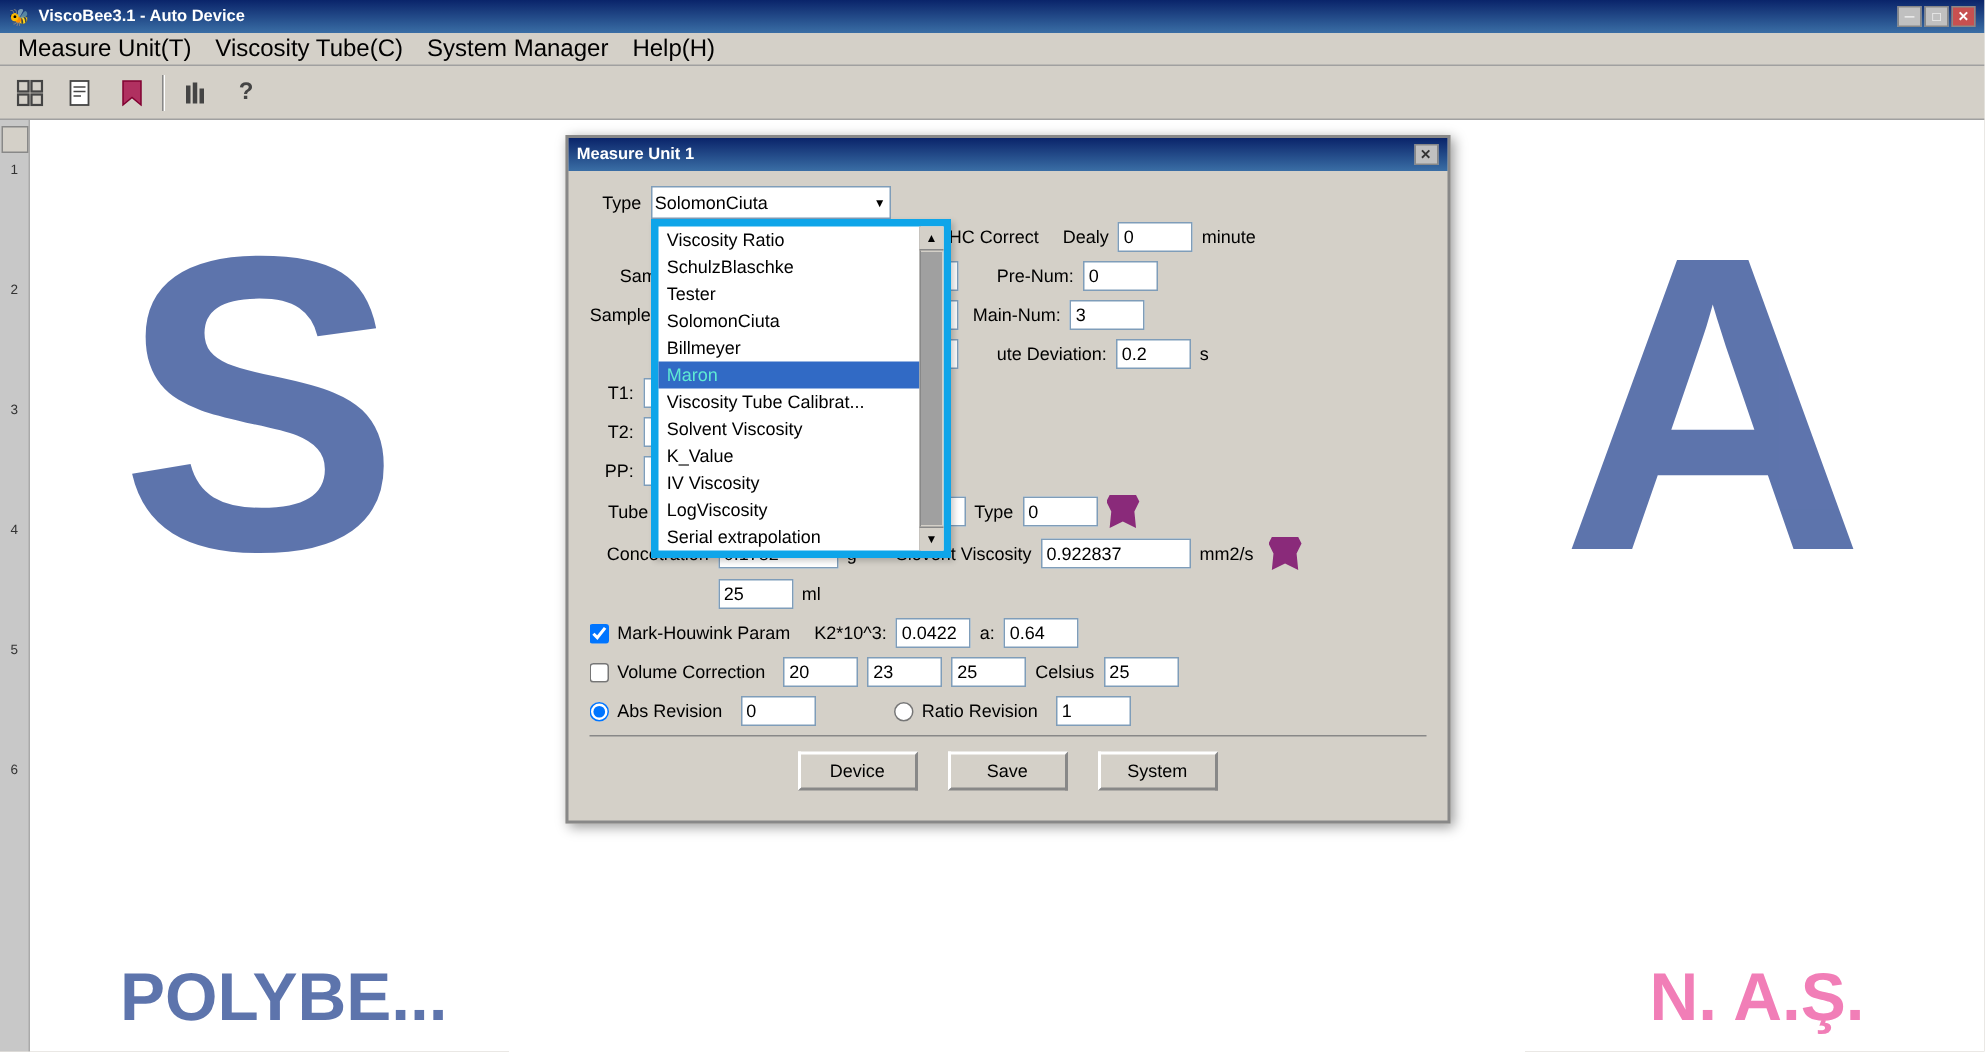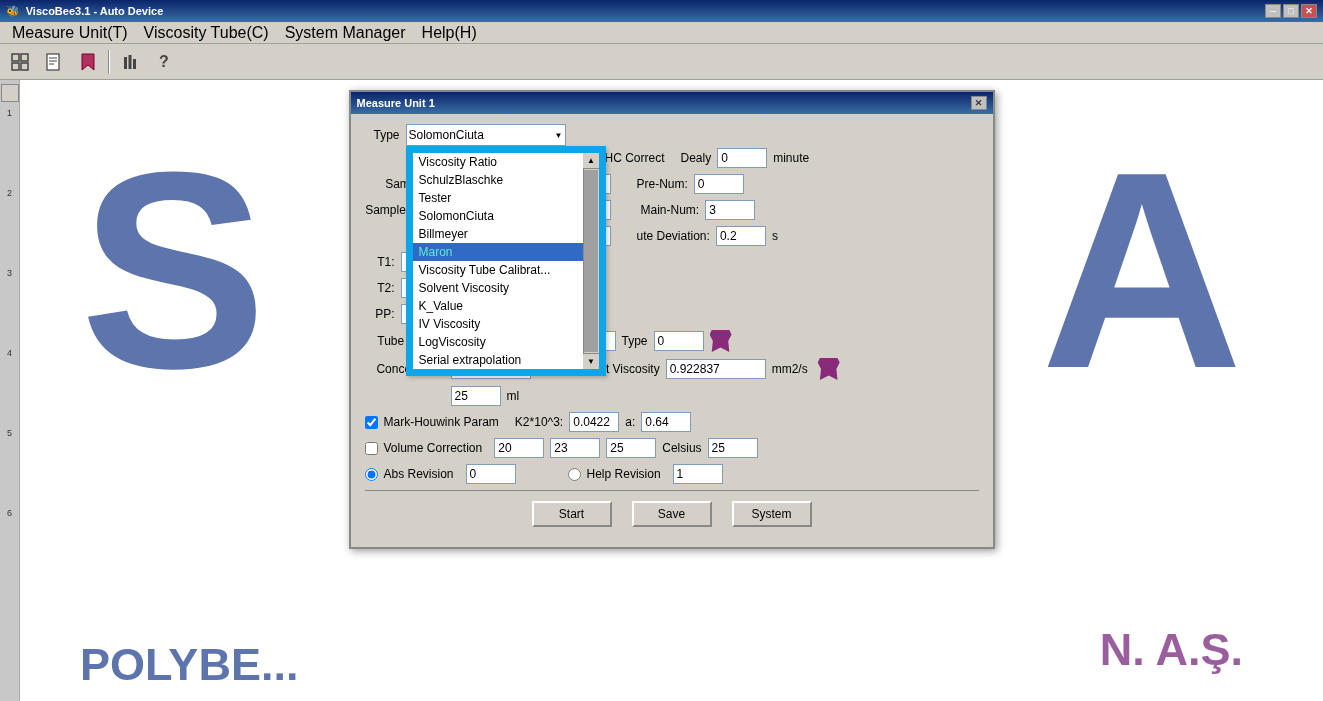--- a/index.html
+++ b/index.html
@@ -119,21 +119,21 @@
       justify-content: center;
       padding-top: 10px;
       pointer-events: none;
     }
 
     
     .dialog {
       background: #d4d0c8;
       border: 2px solid #888;
       border-top: 2px solid #888;
-      width: 646px;
+      width: 590px;
       pointer-events: all;
       box-shadow: 2px 2px 8px rgba(0,0,0,0.4);
       position: relative;
     }
     .dialog-title-bar {
       background: linear-gradient(to bottom, #0a246a, #3a6ea5);
       color: white;
       height: 22px;
       display: flex;
       align-items: center;
@@ -287,21 +287,21 @@
     <div class="ruler-num">5</div>
     <div class="ruler-num">6</div>
   </div>
 
   <div class="canvas-area">
 
     <div style="position:absolute; top:0; left:0; right:0; bottom:0; overflow:hidden;">
       <div style="position:absolute; left:60px; top:50px; font-size:280px; font-weight:900; color:#1a3a8a; opacity:0.7; line-height:1; font-family:Arial,sans-serif;">S</div>
       <div style="position:absolute; right:80px; top:50px; font-size:280px; font-weight:900; color:#1a3a8a; opacity:0.7; line-height:1; font-family:Arial,sans-serif;">A</div>
       <div style="position:absolute; bottom:10px; left:60px; font-size:45px; font-weight:900; color:#1a3a8a; opacity:0.7; font-family:Arial,sans-serif; white-space:nowrap;">POLYBE...</div>
-      <div style="position:absolute; bottom:25px; right:80px; font-size:45px; font-weight:900; color:#701a75; opacity:0.7; font-family:Arial,sans-serif; white-space:nowrap;">N. A.Ş.</div>
+      <div style="position:absolute; bottom:10px; right:80px; font-size:45px; font-weight:900; color:#ec4899; opacity:0.7; font-family:Arial,sans-serif; white-space:nowrap;">N. A.Ş.</div>
     </div>
 
     <div class="dialog-overlay">
       <div class="dialog">
 
         <div class="dialog-title-bar">
           <span>Measure Unit 1</span>
           <div class="dialog-close-btn">✕</div>
         </div>
 
@@ -309,21 +309,21 @@
 
           <div style="display:flex; align-items:flex-start; gap:10px; margin-bottom:4px; position:relative;">
             <div style="display:flex; align-items:center; gap:6px;">
               <span class="form-label" style="min-width:35px;">Type</span>
               <div class="dropdown-container">
                 <div style="display:flex; border:1px solid #7f9db9; background:white; width:160px; height:22px; align-items:center; justify-content:space-between; padding:0 2px; cursor:pointer;">
                   <span style="font-size:12px;">SolomonCiuta</span>
                   <span style="font-size:8px;">▼</span>
                 </div>
 
-                <div style="position:absolute; left:0; top:22px; width:200px; background:white; border:7px solid #0ea5e9; z-index:200; box-shadow:2px 2px 4px rgba(0,0,0,0.2);">
+                <div style="position:absolute; left:0; top:22px; width:200px; background:white; border:5px solid #0ea5e9; z-index:200; box-shadow:2px 2px 4px rgba(0,0,0,0.2);">
                   <div style="display:flex;">
                     <div style="flex:1;">
                       <div class="dropdown-list-item">Viscosity Ratio</div>
                       <div class="dropdown-list-item">SchulzBlaschke</div>
                       <div class="dropdown-list-item">Tester</div>
                       <div class="dropdown-list-item">SolomonCiuta</div>
                       <div class="dropdown-list-item">Billmeyer</div>
                       <div class="dropdown-list-item selected">Maron</div>
                       <div class="dropdown-list-item">Viscosity Tube Calibrat...</div>
                       <div class="dropdown-list-item">Solvent Viscosity</div>
@@ -353,21 +353,21 @@
           <div class="form-row" style="margin-top:6px;">
             <span class="form-label">Sample ID:</span>
             <input type="text" class="form-input" style="width: 160px;" value="112121">
             <span style="margin-left:20px;">Pre-Num:</span>
             <input type="text" class="form-input num-input-sm" value="0" style="">
           </div>
 
           <div class="form-row">
             <span class="form-label">Sample Name:</span>
             <input type="text" class="form-input" style="width: 160px;" value="H2SO4">
-            <span style="margin-left:24px;">Main-Num:</span>
+            <span style="margin-left:4px;">Main-Num:</span>
             <input type="text" class="form-input num-input-sm" value="3" style="">
           </div>
 
           <div class="form-row">
             <span class="form-label">Tester</span>
             <input type="text" class="form-input" style="width: 160px;" value="zyh">
             <span style="margin-left:20px;">ute Deviation:</span>
             <input type="text" class="form-input num-input-sm" value="0.2" style="">
             <span>s</span>
           </div>
@@ -430,28 +430,28 @@
             <span>Celsius</span>
             <input type="text" class="form-input num-input-sm" value="25" style="">
           </div>
 
           <div class="form-row">
             <input type="radio" name="revision" id="abs-revision" checked="" style="margin: 0px;">
             <label for="abs-revision">Abs Revision</label>
             <input type="text" class="form-input num-input-sm" style="margin-left: 6px;" value="0">
             <span style="margin-left:20px;"></span>
             <input type="radio" name="revision" id="ratio-revision" style="margin: 0px 0px 0px 20px;">
-            <label for="ratio-revision">Help Revision</label>
+            <label for="ratio-revision">Ratio Revision</label>
             <input type="text" class="form-input num-input-sm" style="margin-left: 6px;" value="1">
           </div>
 
           <hr class="separator">
 
           <div class="btn-row">
-            <button class="dialog-btn">Start</button>
+            <button class="dialog-btn">Device</button>
             <button class="dialog-btn">Save</button>
             <button class="dialog-btn">System</button>
           </div>
 
         </div>
       </div>
     </div>
   </div>
 </div>
 

